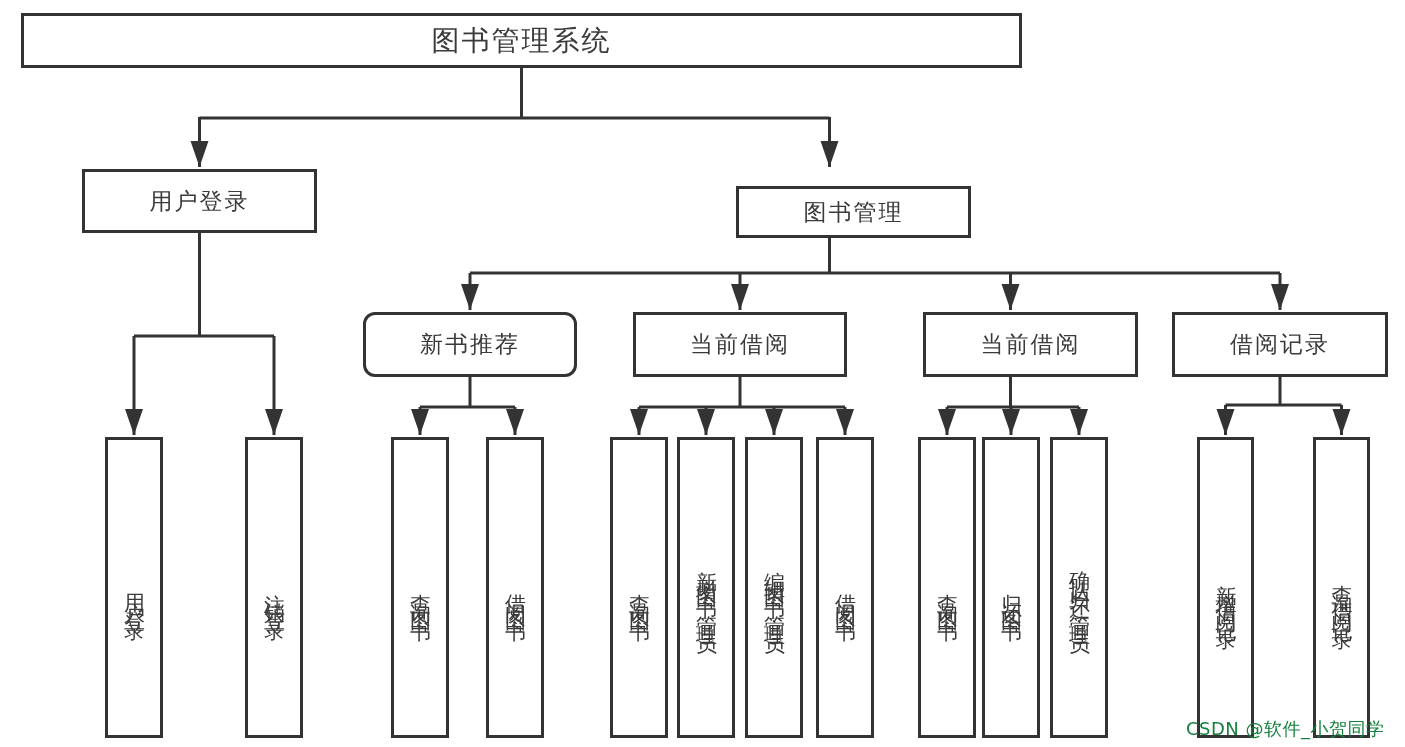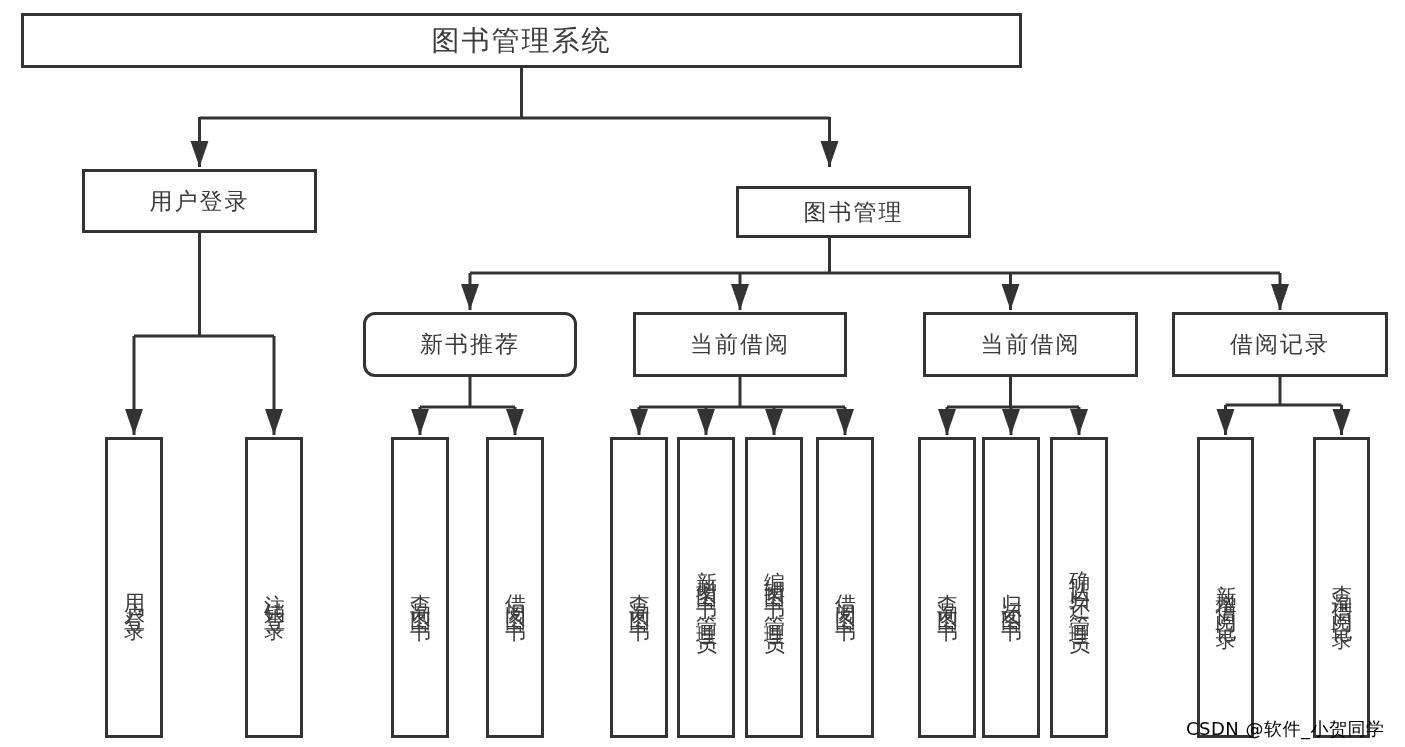--- a/index.html
+++ b/index.html
@@ -15,21 +15,21 @@
   }
   .hbox span { font-size:23px; letter-spacing:2px; white-space:nowrap; }
   .root span { font-size:28px; letter-spacing:2px; }
   .vbox span {
     writing-mode:vertical-rl; text-orientation:mixed;
     font-size:21px; letter-spacing:9px; line-height:1; margin-top:14px;
     white-space:nowrap;
   }
   .watermark {
     position:absolute; left:1186px; top:717px; z-index:3;
-    font-size:18px; letter-spacing:0.5px; color:#000000; white-space:nowrap;
+    font-size:18px; letter-spacing:0.5px; color:#15803d; white-space:nowrap;
   }
 </style>
 </head>
 <body>
 
 <div class="canvas">
 
   <svg class="wires" viewBox="0 0 1405 747" xmlns="http://www.w3.org/2000/svg">
     <defs>
       <marker id="ah" markerUnits="userSpaceOnUse" markerWidth="26" markerHeight="20" viewBox="0 0 26 20" refX="26" refY="10" orient="auto">

